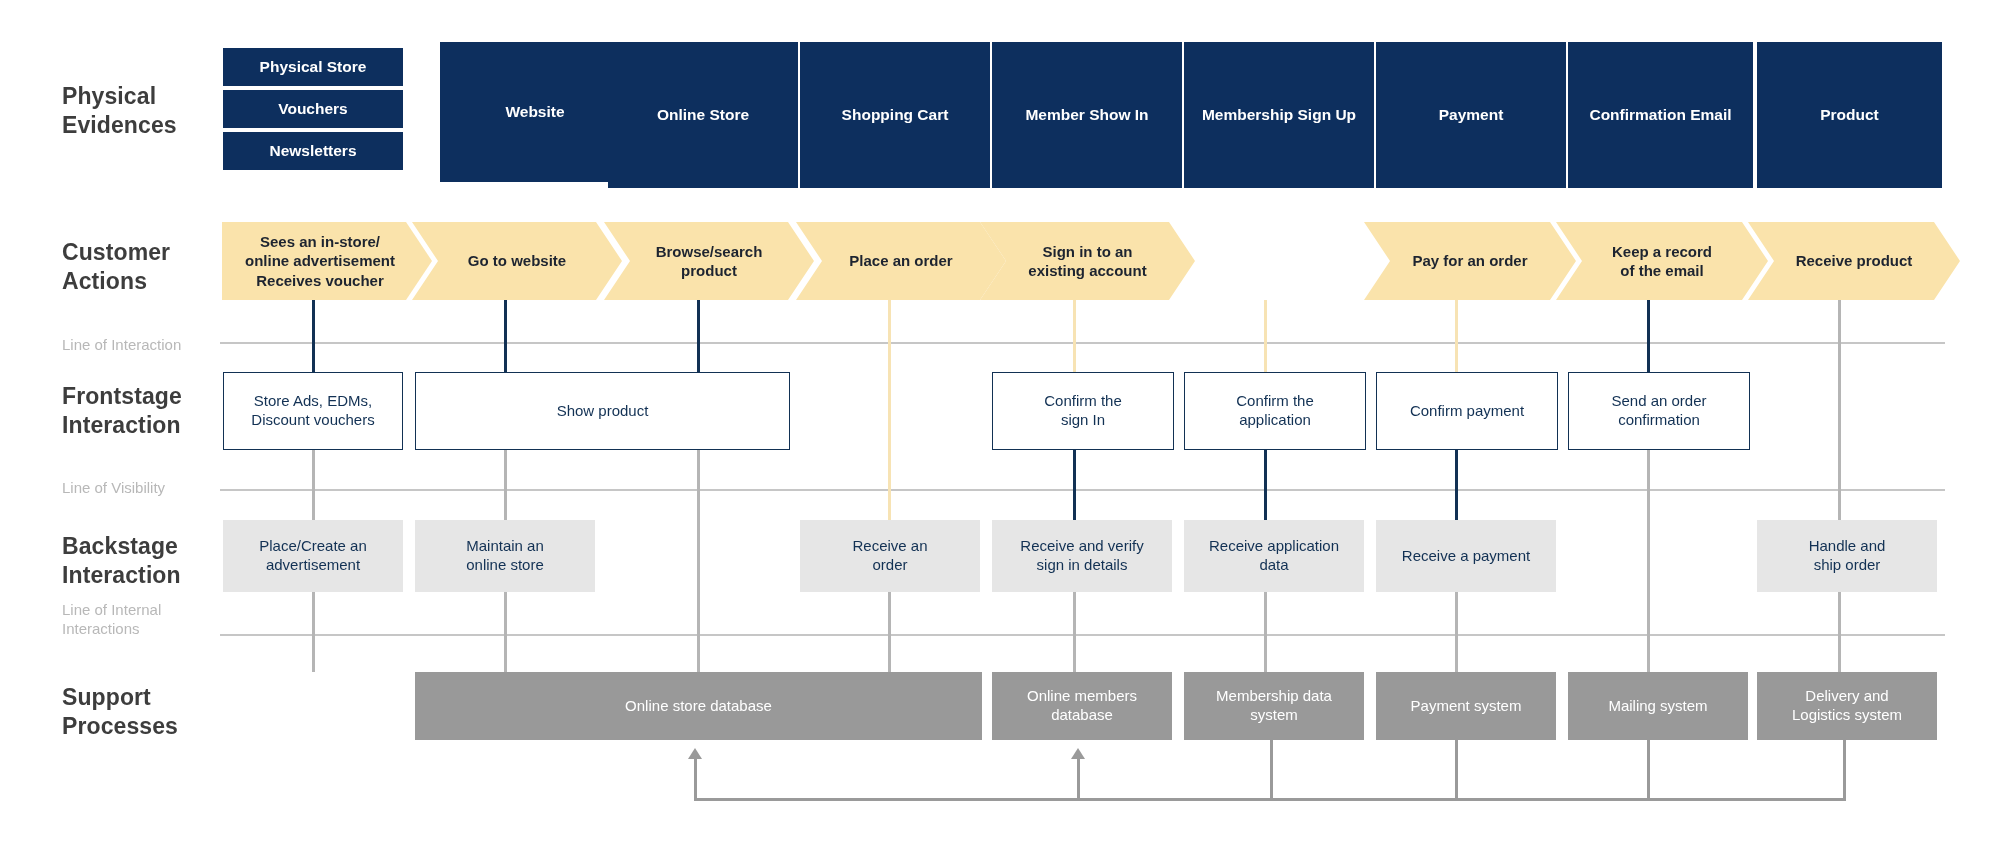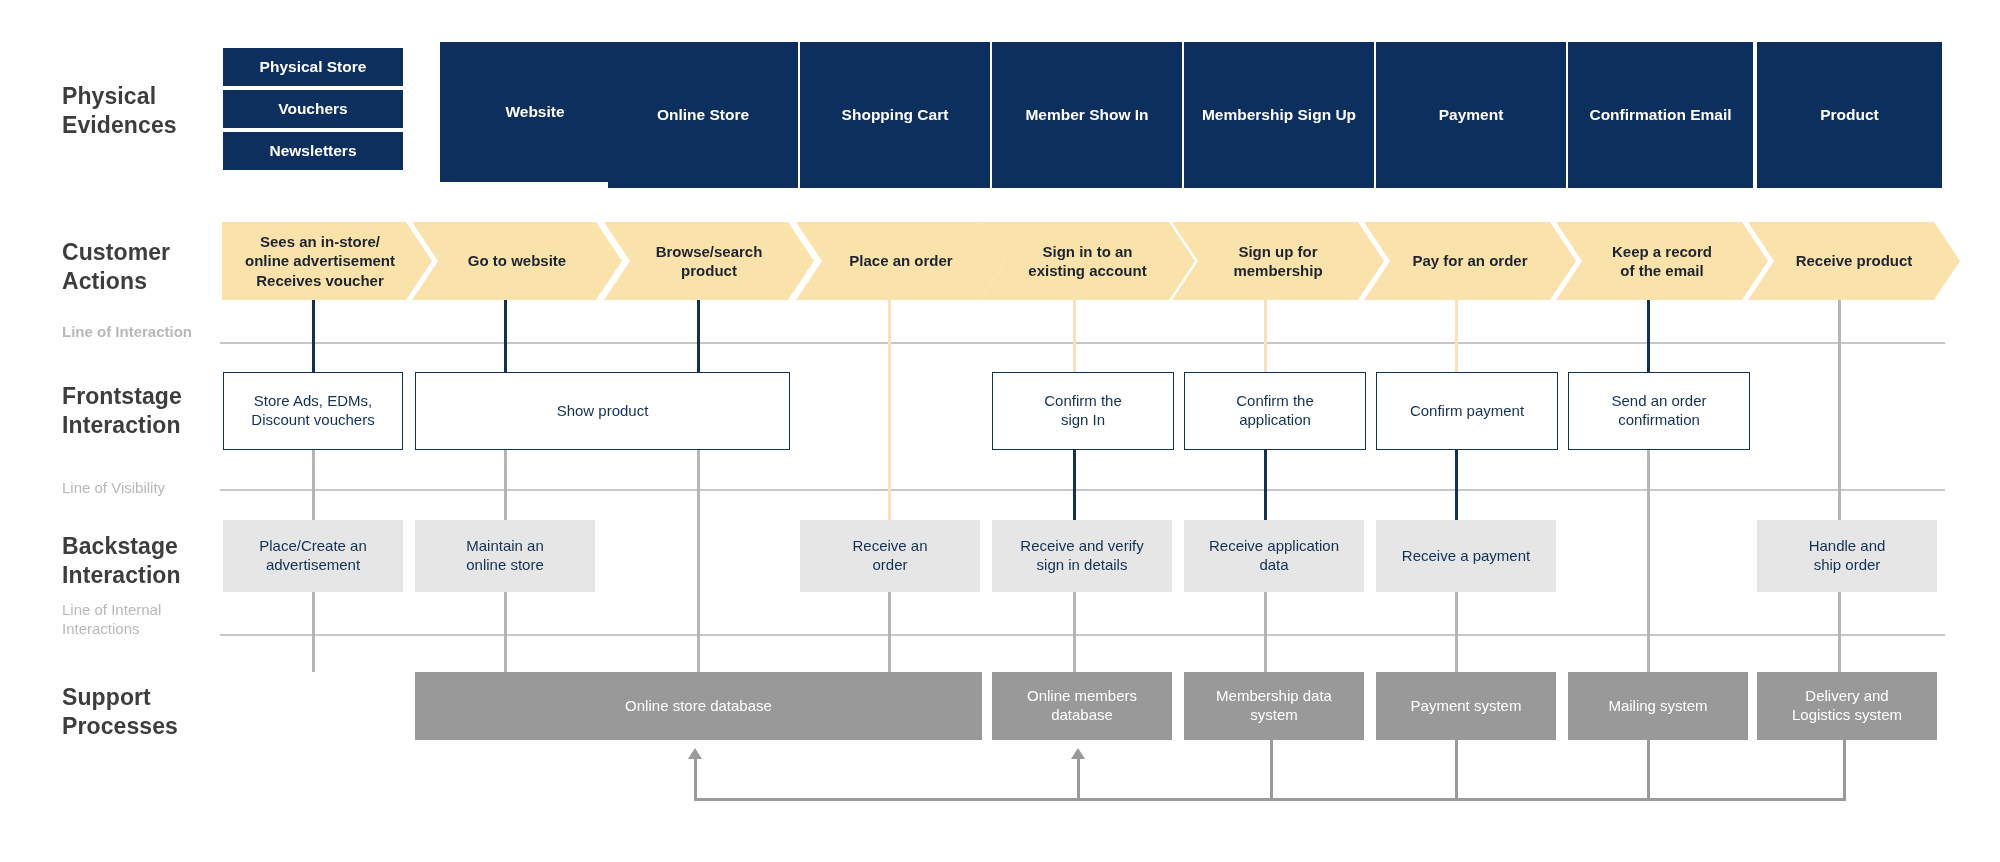--- a/index.html
+++ b/index.html
@@ -130,21 +130,21 @@
 <body>
 
 <div id="page">
 
   <div class="row-label" style="top:82px;">Physical<br>Evidences</div>
   <div class="row-label" style="top:238px;">Customer<br>Actions</div>
   <div class="row-label" style="top:382px;">Frontstage<br>Interaction</div>
   <div class="row-label" style="top:532px;">Backstage<br>Interaction</div>
   <div class="row-label" style="top:683px;">Support<br>Processes</div>
 
-  <div class="line-label" style="top:322px;font-weight:bold;">Line of Interaction</div>
+  <div class="line-label" style="top:335px;">Line of Interaction</div>
   <div class="line-label" style="top:478px;">Line of Visibility</div>
   <div class="line-label" style="top:600px;">Line of Internal<br>Interactions</div>
 
   <div class="hline" style="left:220px; top:342px; width:1725px;"></div>
   <div class="hline" style="left:220px; top:489px; width:1725px;"></div>
   <div class="hline" style="left:220px; top:634px; width:1725px;"></div>
 
   <div class="vline v-navy" style="left:312px; top:300px; height:72px;"></div>
   <div class="vline v-grey" style="left:312px; top:448px; height:72px;"></div>
   <div class="vline v-grey" style="left:312px; top:592px; height:80px;"></div>
@@ -198,23 +198,20 @@
   </div>
   <div class="ca-wrap" style="left:604px;  top:222px; width:210px; height:78px; z-index:3;text-decoration:underline;">
     <div class="ca">Browse/search<br>product</div>
   </div>
   <div class="ca-wrap" style="left:796px;  top:222px; width:210px; height:78px; z-index:3;">
     <div class="ca">Place an order</div>
   </div>
   <div class="ca-wrap" style="left:980px;  top:222px; width:215px; height:78px; z-index:3;">
     <div class="ca">Sign in to an<br>existing account</div>
   </div>
-  <div class="ca-wrap" style="left:1172px; top:222px; width:212px; height:78px; z-index:3;">
-    <div class="ca">Sign up for<br>membership</div>
-  </div>
   <div class="ca-wrap" style="left:1364px; top:222px; width:212px; height:78px; z-index:3;">
     <div class="ca">Pay for an order</div>
   </div>
   <div class="ca-wrap" style="left:1556px; top:222px; width:212px; height:78px; z-index:3;">
     <div class="ca">Keep a record<br>of the email</div>
   </div>
   <div class="ca-wrap" style="left:1748px; top:222px; width:212px; height:78px; z-index:3;">
     <div class="ca">Receive product</div>
   </div>
 

